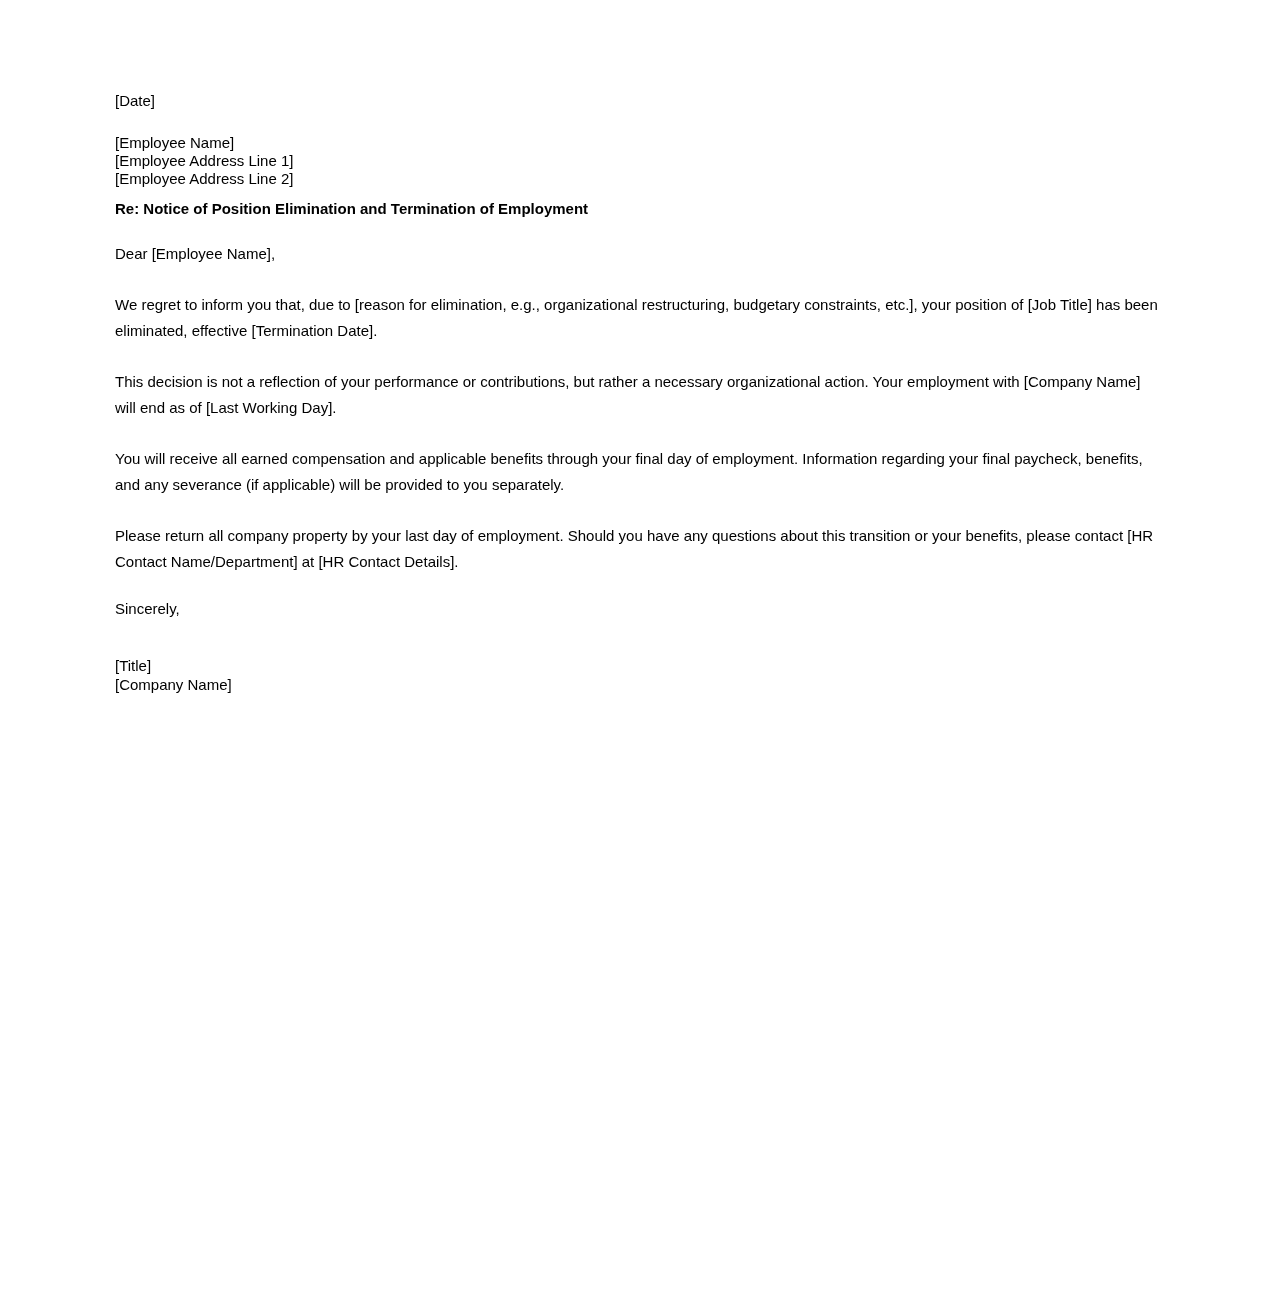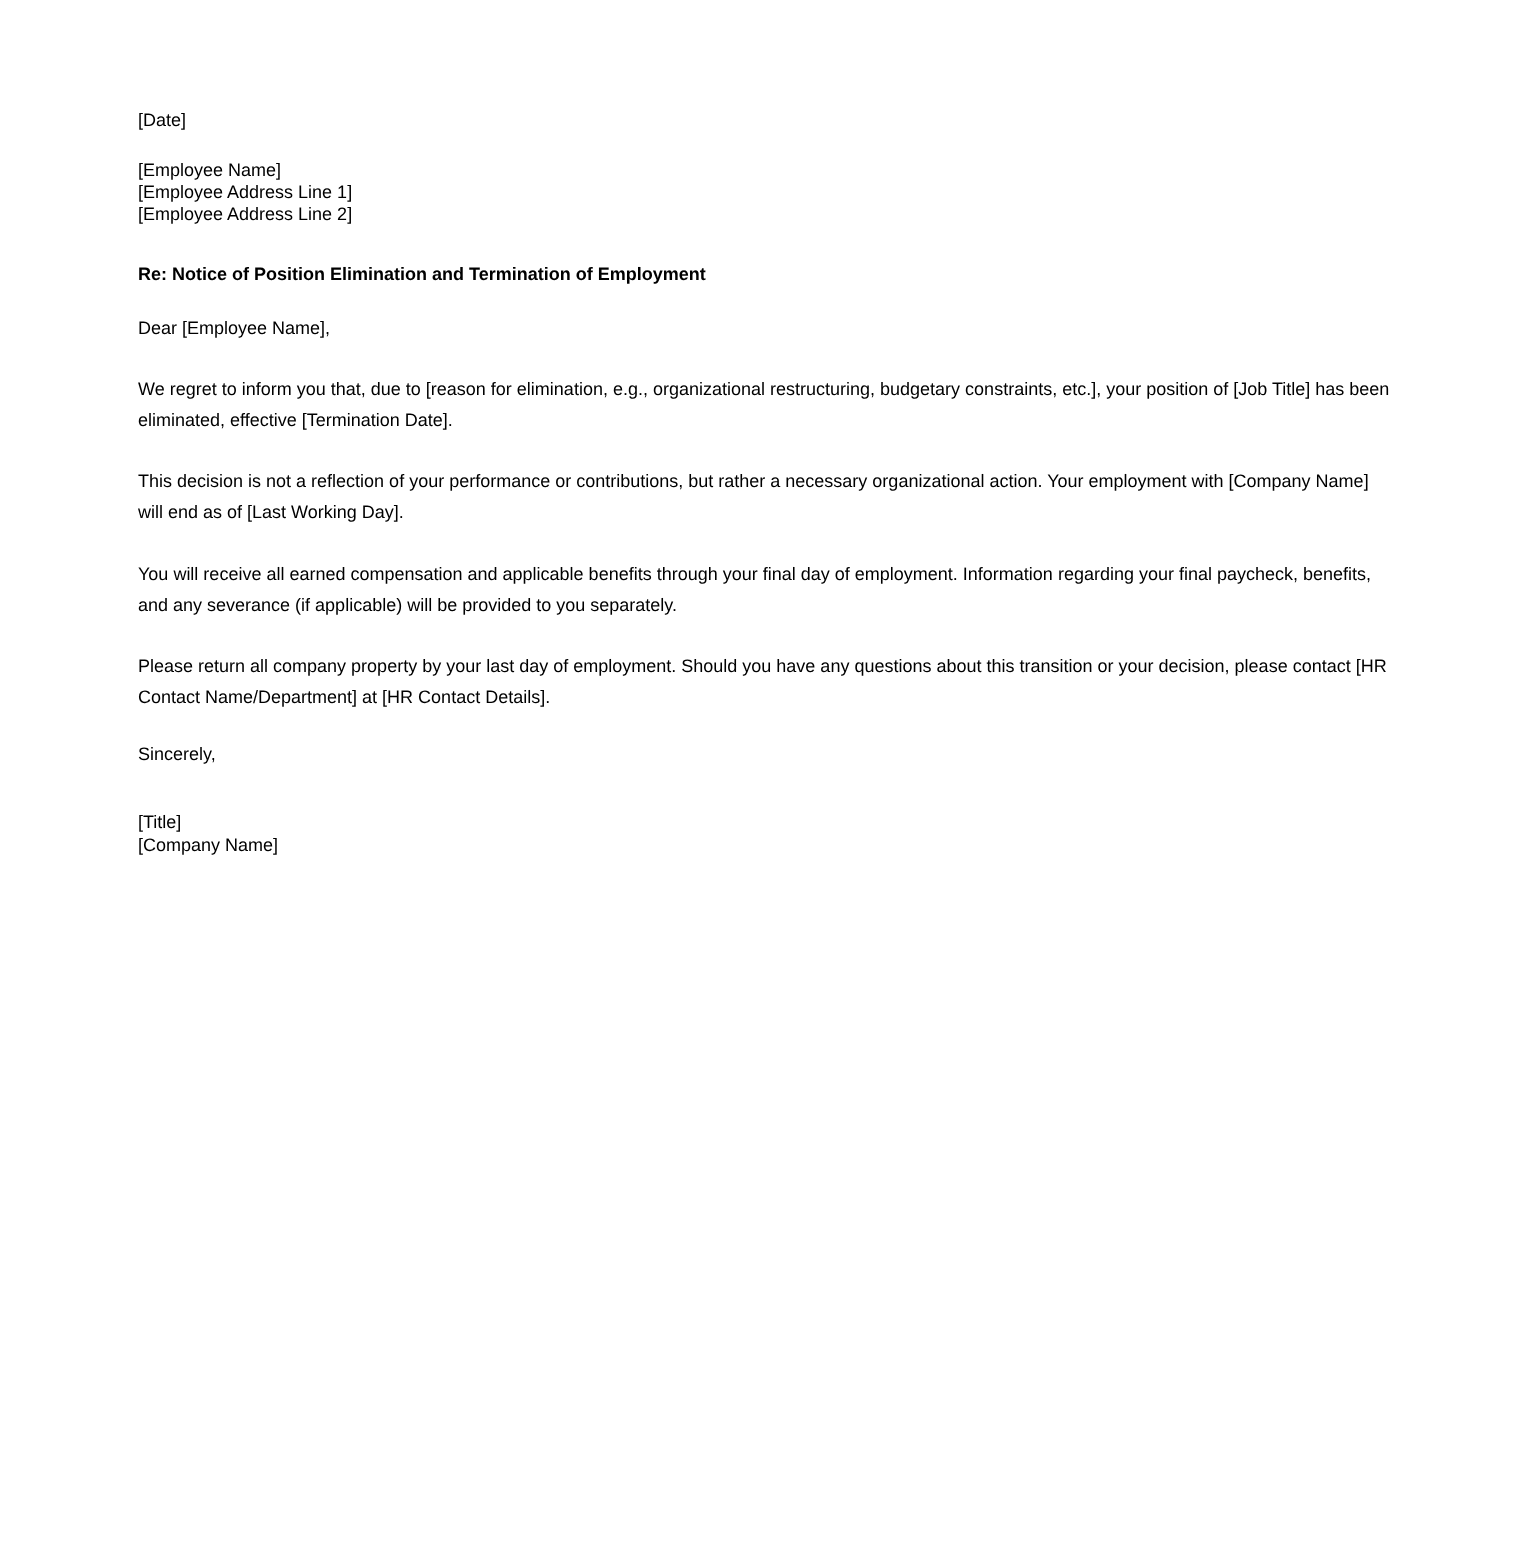--- a/index.html
+++ b/index.html
@@ -16,21 +16,21 @@
     background: #ffffff;
     padding: 92px 120px 16px 115px;
     overflow: hidden;
   }
   .line {
     font-size: 15px;
     line-height: 18px;
     white-space: pre-wrap;
   }
   .date-line { margin-bottom: 24px; }
-  .address-block { margin-bottom: 32px; }
+  .address-block { margin-bottom: 12px; }
   .subject-line {
     font-weight: bold;
     font-size: 15px;
     line-height: 18px;
     margin-bottom: 27px;
   }
   .salutation { margin-bottom: 29px; }
   .para {
     font-size: 15px;
     line-height: 26px;
@@ -56,21 +56,21 @@
   <p class="subject-line">Re: Notice of Position Elimination and Termination of Employment</p>
 
   <p class="line salutation">Dear [Employee Name],</p>
 
   <p class="para">We regret to inform you that, due to [reason for elimination, e.g., organizational restructuring, budgetary constraints, etc.], your position of [Job Title] has been eliminated, effective [Termination Date].</p>
 
   <p class="para">This decision is not a reflection of your performance or contributions, but rather a necessary organizational action. Your employment with [Company Name] will end as of [Last Working Day].</p>
 
   <p class="para">You will receive all earned compensation and applicable benefits through your final day of employment. Information regarding your final paycheck, benefits, and any severance (if applicable) will be provided to you separately.</p>
 
-  <p class="para">Please return all company property by your last day of employment. Should you have any questions about this transition or your decision, please contact [HR Contact Name/Department] at [HR Contact Details].</p>
+  <p class="para">Please return all company property by your last day of employment. Should you have any questions about this transition or your benefits, please contact [HR Contact Name/Department] at [HR Contact Details].</p>
 
 
   <p class="line closing">Sincerely,</p>
 
   <div class="signature-block">
     <p class="line">[Title]</p>
     <p class="line">[Company Name]</p>
   </div>
 
 </div>

